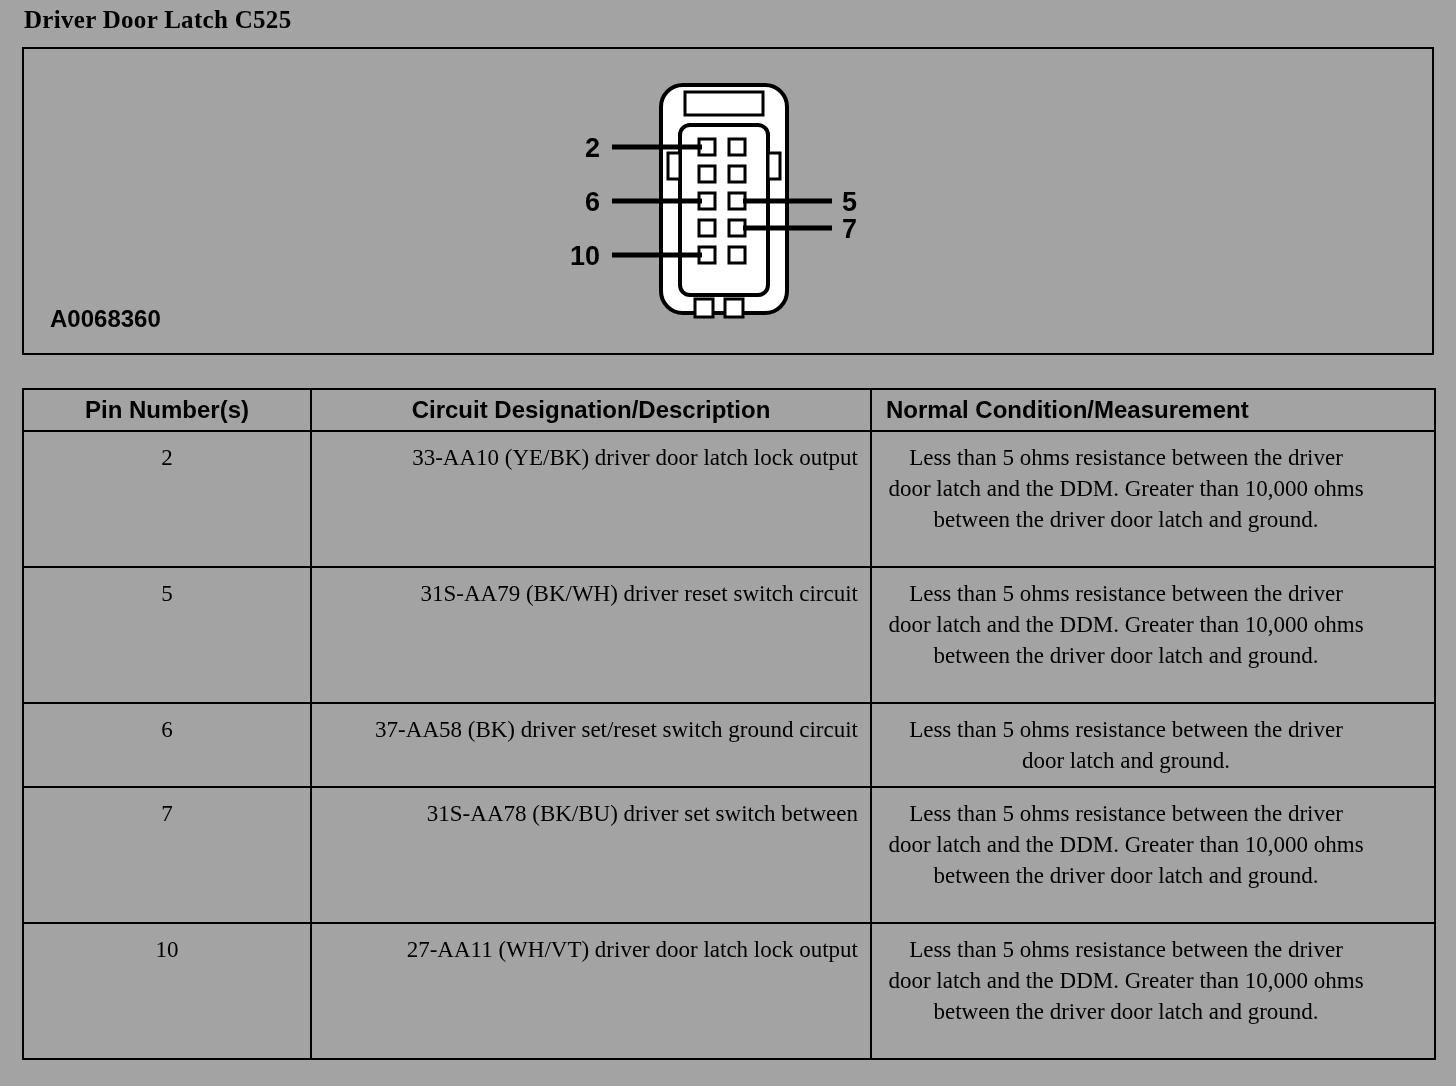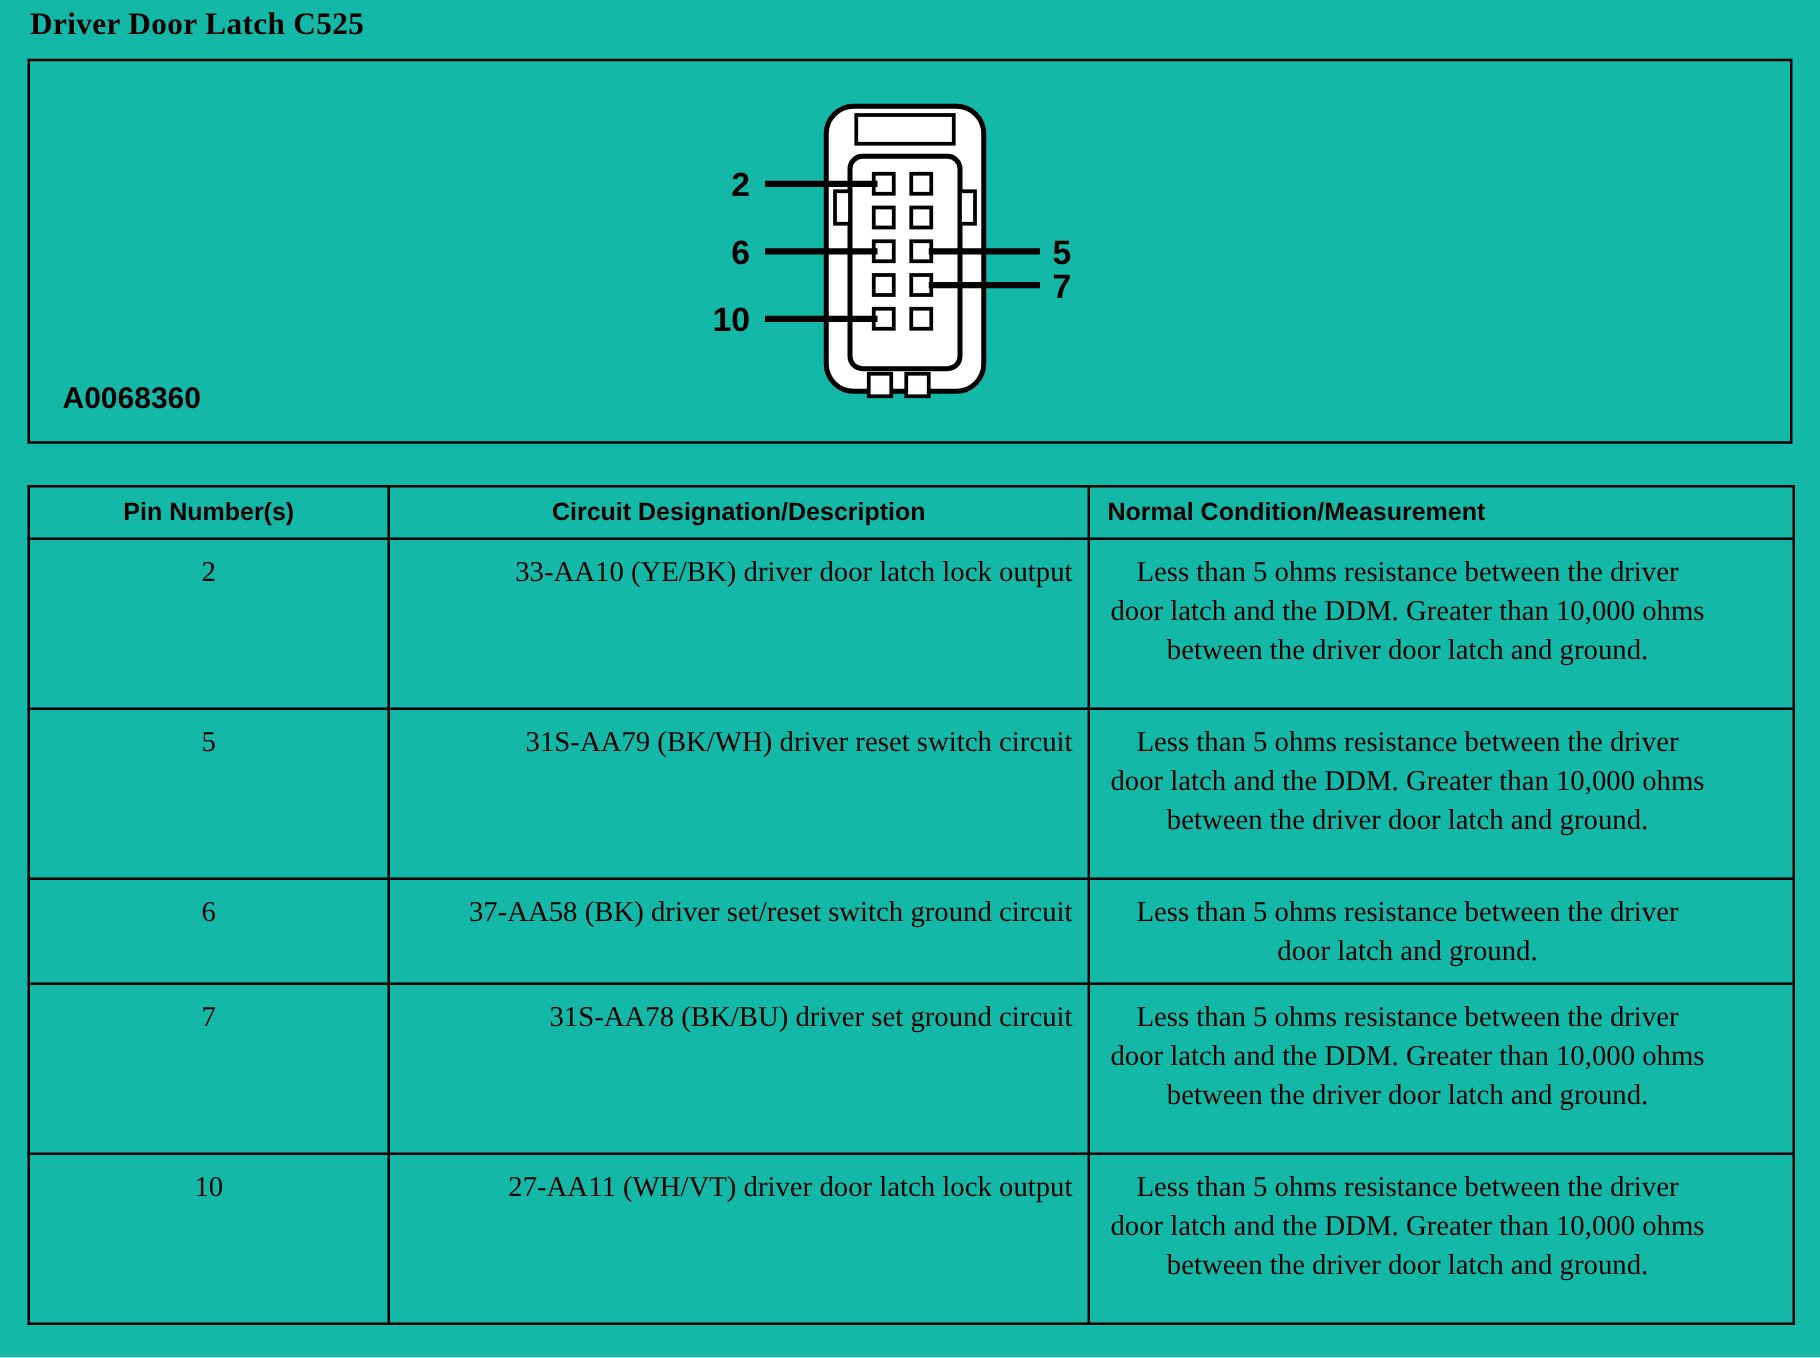--- a/index.html
+++ b/index.html
@@ -7,21 +7,21 @@
     margin: 0;
     padding: 0;
     background: #ffffff;
     color: #000000;
     font-family: "Liberation Serif", serif;
   }
   .page {
     position: relative;
     width: 1456px;
     height: 1086px;
-    background: #14b8a6;
+    background: #a3a3a3;
     overflow: hidden;
   }
   .title {
     position: absolute;
     left: 24px;
     top: 6px;
     font-family: "Liberation Serif", serif;
     font-weight: bold;
     font-size: 25px;
     letter-spacing: 0.3px;
@@ -57,21 +57,21 @@
     table-layout: fixed;
   }
   .pin-table th, .pin-table td {
     border: 2px solid #000;
     vertical-align: top;
     overflow: hidden;
   }
   .pin-table th {
     font-family: "Liberation Sans", sans-serif;
     font-weight: bold;
-    font-size: 20px;
+    font-size: 24px;
     padding: 6px 8px;
     height: 42px;
     vertical-align: middle;
   }
   .pin-table td {
     font-family: "Liberation Serif", serif;
     font-size: 23px;
     line-height: 31px;
     padding: 10px 10px 10px 10px;
   }
@@ -164,21 +164,21 @@
         <td class="c-circuit">31S-AA79 (BK/WH) driver reset switch circuit</td>
         <td class="c-cond">Less than 5 ohms resistance between the driver door latch and the DDM. Greater than 10,000 ohms between the driver door latch and ground.</td>
       </tr>
       <tr class="r-short">
         <td class="c-pin">6</td>
         <td class="c-circuit">37-AA58 (BK) driver set/reset switch ground circuit</td>
         <td class="c-cond">Less than 5 ohms resistance between the driver door latch and ground.</td>
       </tr>
       <tr class="r-tall">
         <td class="c-pin">7</td>
-        <td class="c-circuit">31S-AA78 (BK/BU) driver set ground circuit</td>
+        <td class="c-circuit">31S-AA78 (BK/BU) driver set switch between</td>
         <td class="c-cond">Less than 5 ohms resistance between the driver door latch and the DDM. Greater than 10,000 ohms between the driver door latch and ground.</td>
       </tr>
       <tr class="r-tall">
         <td class="c-pin">10</td>
         <td class="c-circuit">27-AA11 (WH/VT) driver door latch lock output</td>
         <td class="c-cond">Less than 5 ohms resistance between the driver door latch and the DDM. Greater than 10,000 ohms between the driver door latch and ground.</td>
       </tr>
     </tbody>
   </table>
 

